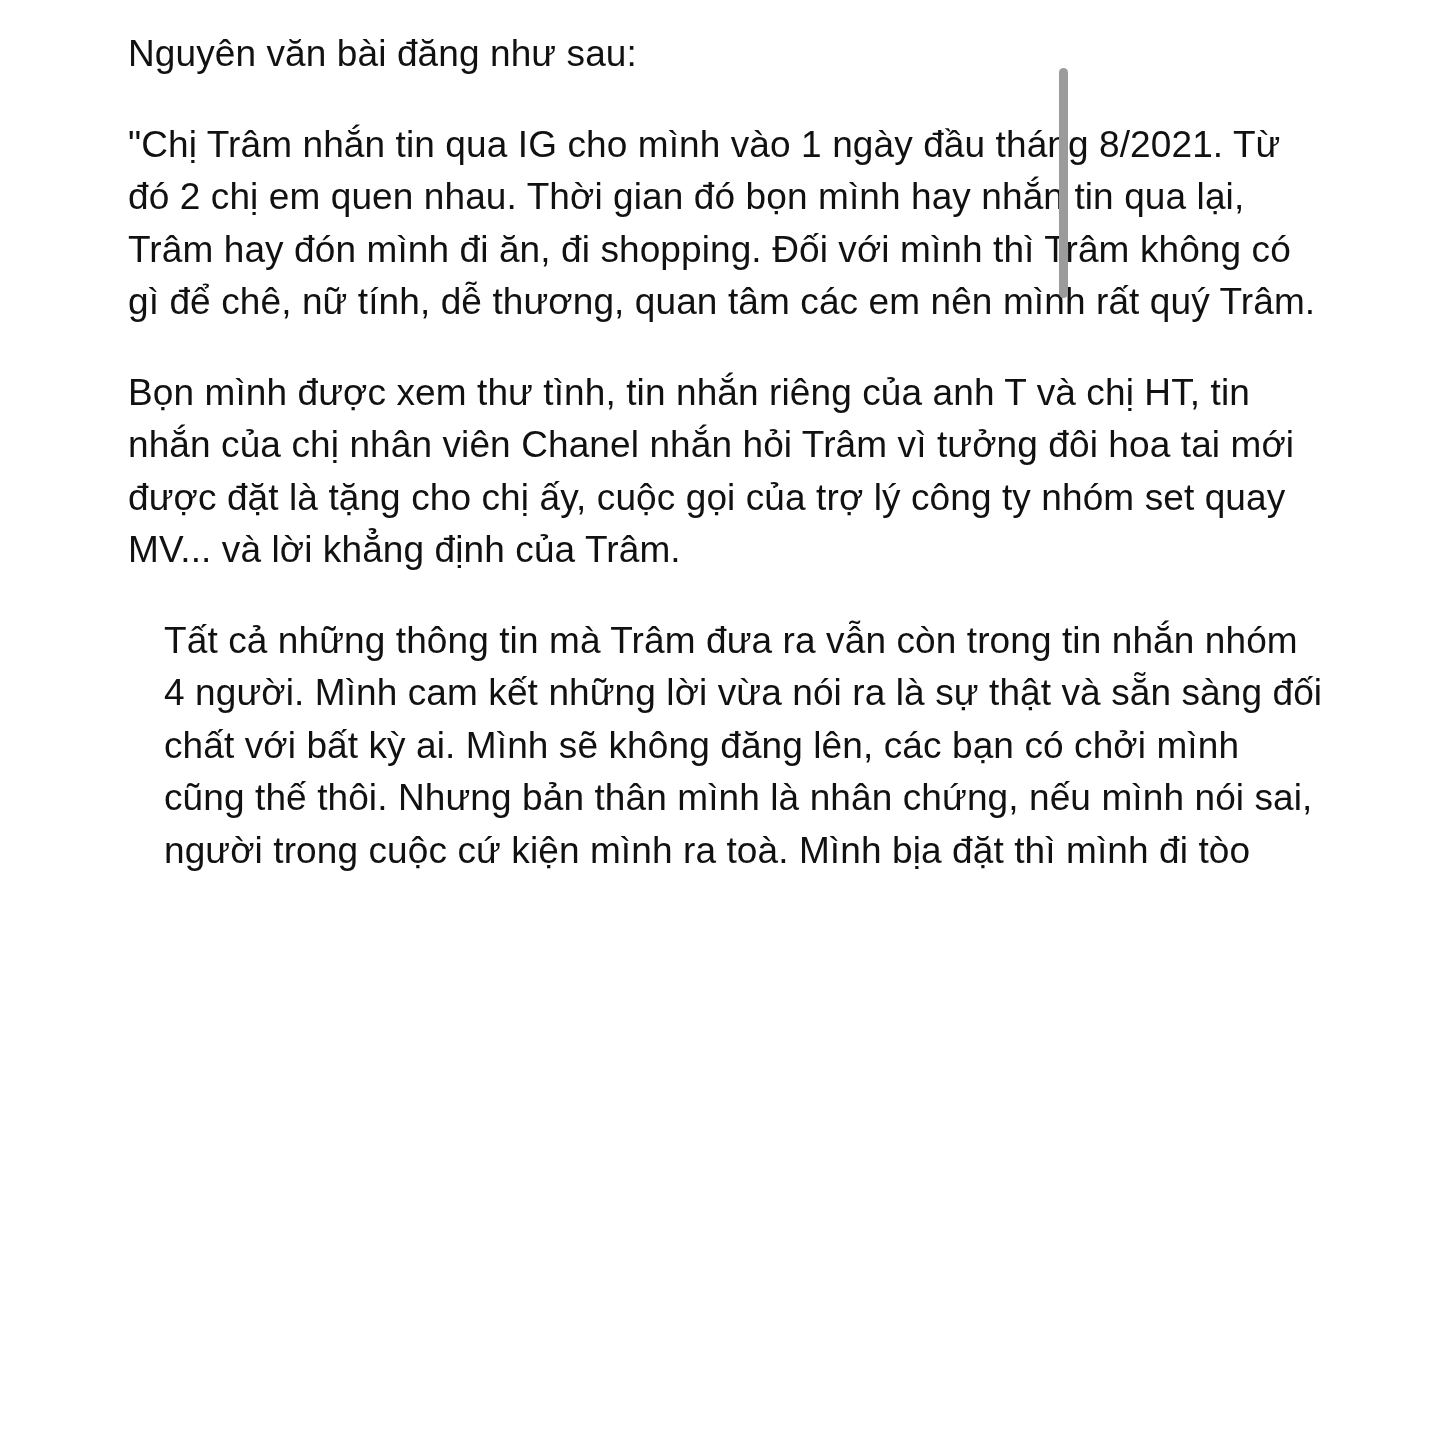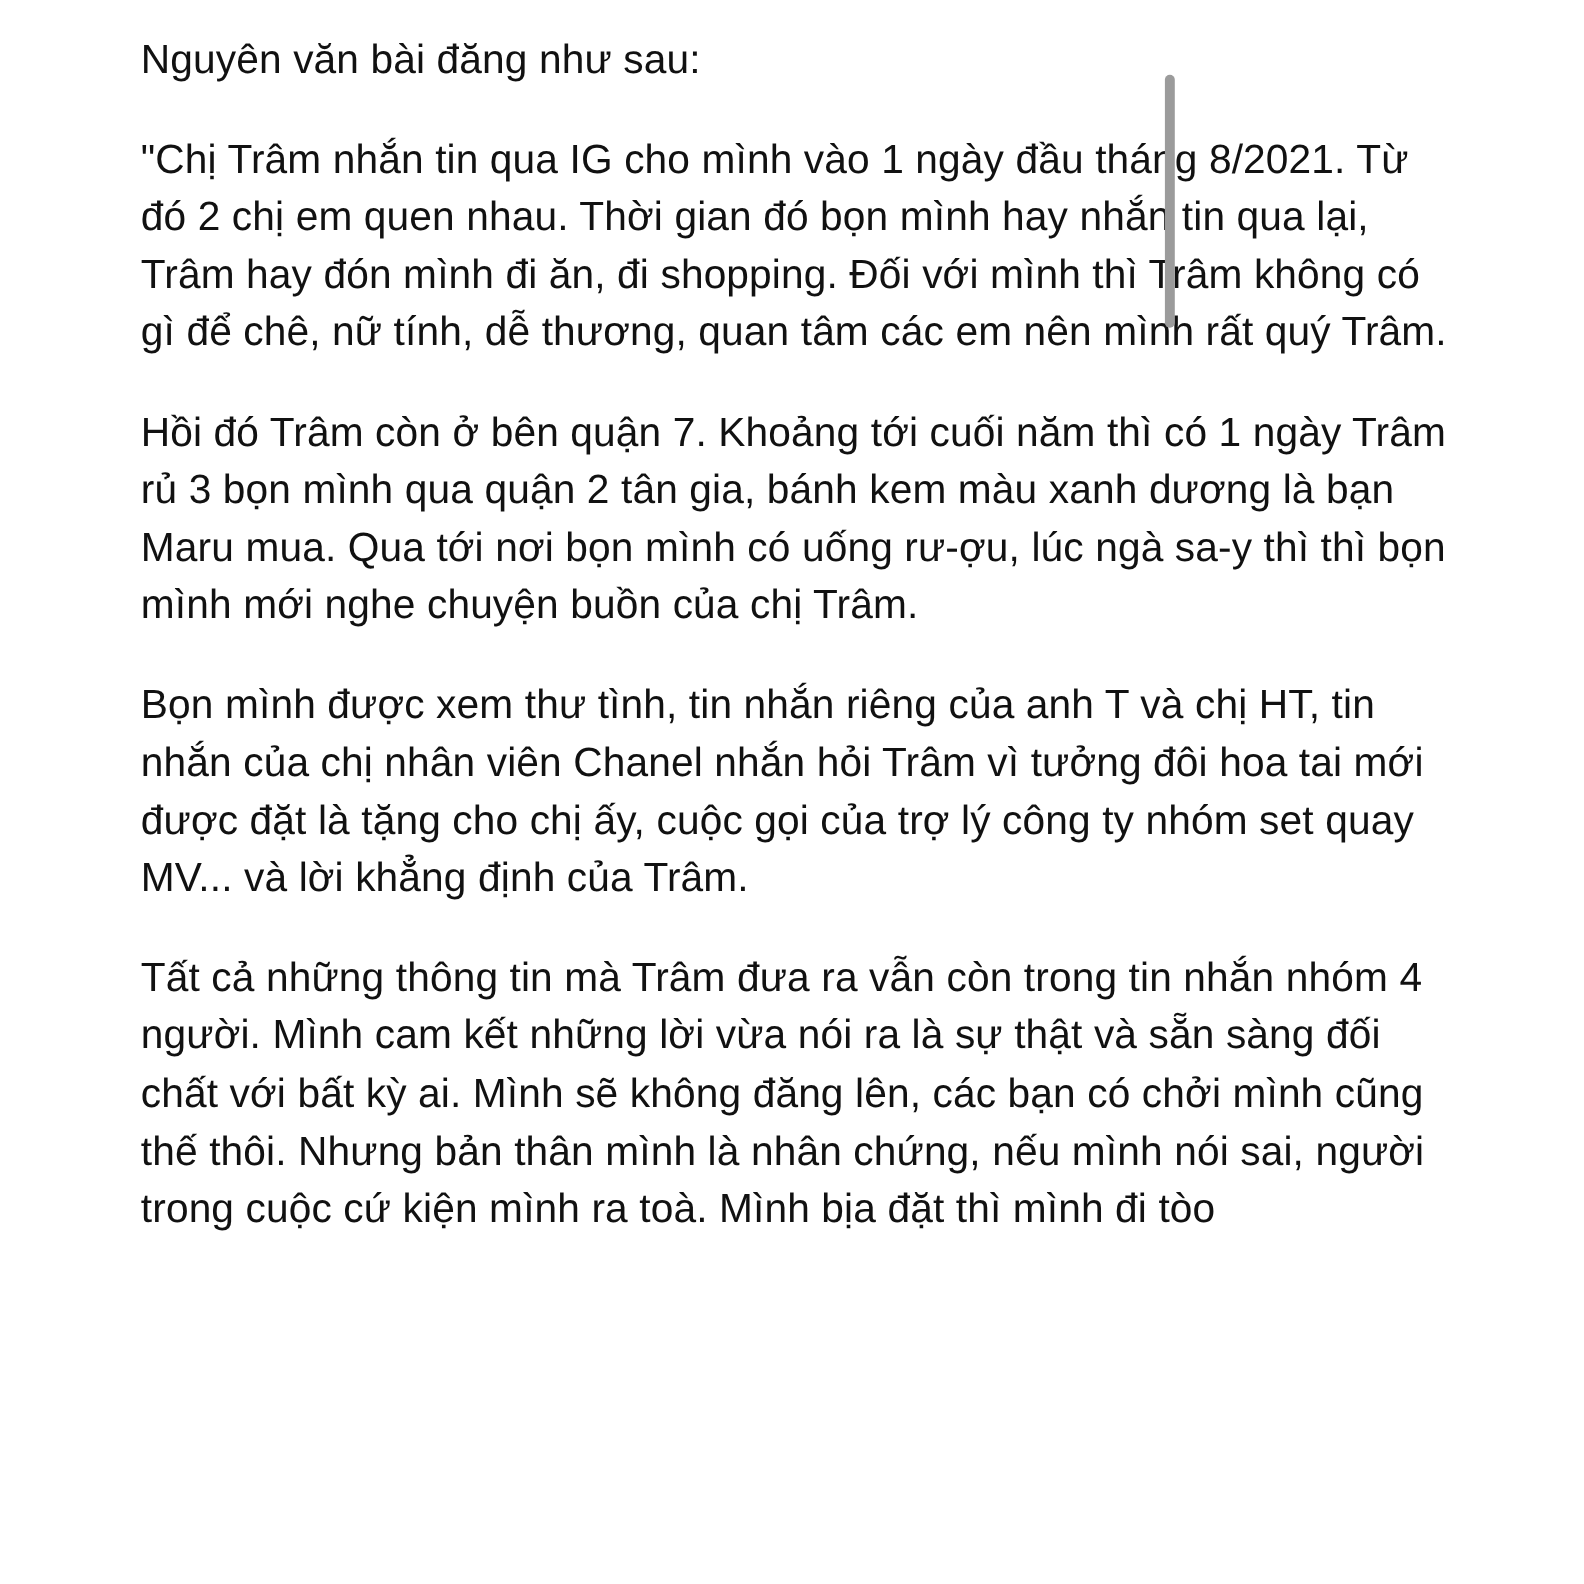--- a/index.html
+++ b/index.html
@@ -30,20 +30,21 @@
     letter-spacing: 0.1px;
     color: #111111;
     font-weight: 400;
   }
   .para {
     margin: 0 0 38px 0;
     white-space: pre-wrap;
   }
   .para:last-child {
     margin-bottom: 0;
+    margin-left: 36px;
   }
   .scrollbar-track {
     position: absolute;
     right: 24px;
     top: 0;
     width: 14px;
     height: 1440px;
     background: transparent;
   }
   .scrollbar-thumb {
@@ -57,21 +58,20 @@
   }
 </style>
 </head>
 <body>
 
 <div class="page">
 
   <div class="article">
     <p class="para">Nguyên văn bài đăng như sau:</p>
     <p class="para">"Chị Trâm nhắn tin qua IG cho mình vào 1 ngày đầu tháng 8/2021. Từ đó 2 chị em quen nhau. Thời gian đó bọn mình hay nhắn tin qua lại, Trâm hay đón mình đi ăn, đi shopping. Đối với mình thì Trâm không có gì để chê, nữ tính, dễ thương, quan tâm các em nên mình rất quý Trâm.</p>
-    <p class="para">Hồi đó Trâm còn ở bên quận 7. Khoảng tới cuối năm thì có 1 ngày Trâm rủ 3 bọn mình qua quận 2 tân gia, bánh kem màu xanh dương là bạn Maru mua. Qua tới nơi bọn mình có uống rư-ợu, lúc ngà sa-y thì thì bọn mình mới nghe chuyện buồn của chị Trâm.</p>
     <p class="para">Bọn mình được xem thư tình, tin nhắn riêng của anh T và chị HT, tin nhắn của chị nhân viên Chanel nhắn hỏi Trâm vì tưởng đôi hoa tai mới được đặt là tặng cho chị ấy, cuộc gọi của trợ lý công ty nhóm set quay MV... và lời khẳng định của Trâm.</p>
     <p class="para">Tất cả những thông tin mà Trâm đưa ra vẫn còn trong tin nhắn nhóm 4 người. Mình cam kết những lời vừa nói ra là sự thật và sẵn sàng đối chất với bất kỳ ai. Mình sẽ không đăng lên, các bạn có chởi mình cũng thế thôi. Nhưng bản thân mình là nhân chứng, nếu mình nói sai, người trong cuộc cứ kiện mình ra toà. Mình bịa đặt thì mình đi tòo</p>
   </div>
 
   <div class="scrollbar-track">
     <div class="scrollbar-thumb" style="background: rgb(155, 155, 155);"></div>
   </div>
 
 </div>
 

